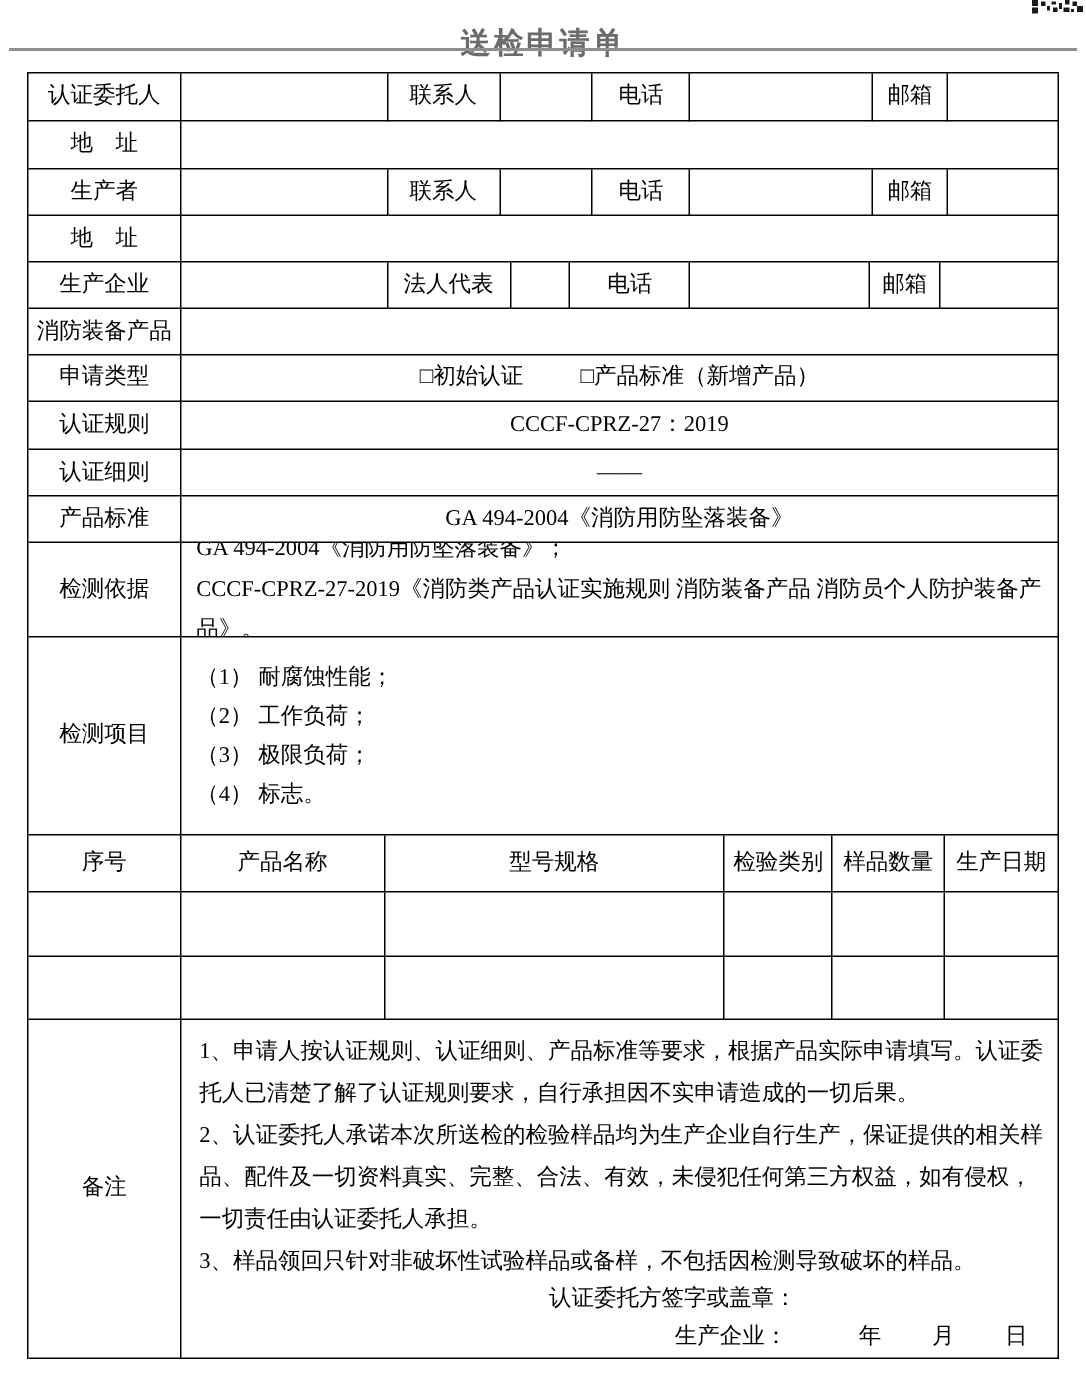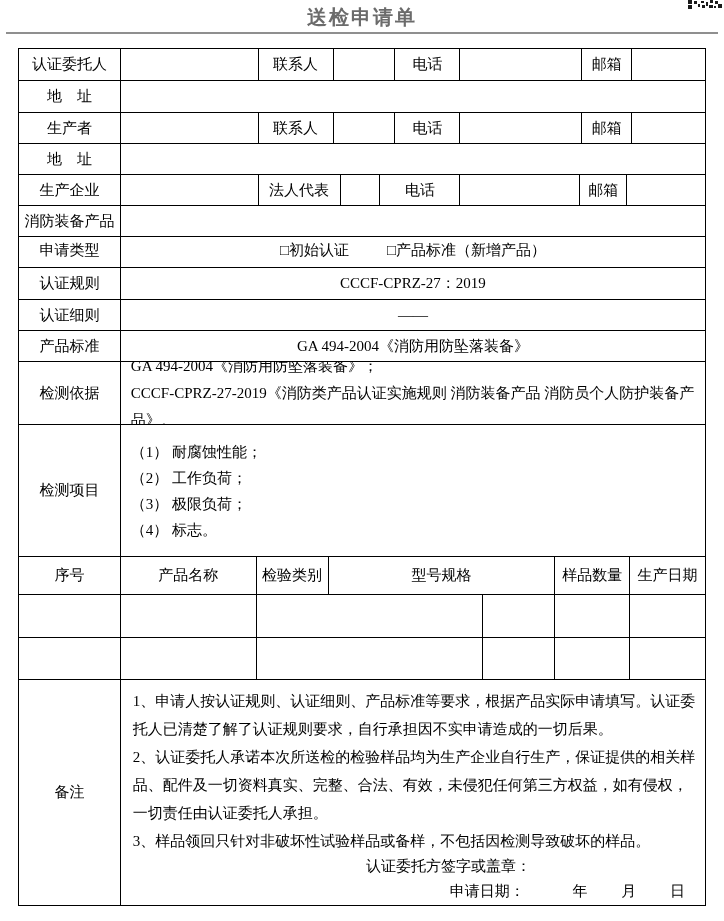--- a/index.html
+++ b/index.html
@@ -3,21 +3,21 @@
 <meta charset="utf-8">
 <style>
   * { margin:0; padding:0; box-sizing:border-box; }
   html,body { background:#ffffff; }
   .page {
     position:relative; width:724px; height:921px; background:#ffffff;
     font-family:"Liberation Serif","DejaVu Serif",serif; color:#000;
     overflow:hidden;
   }
   .doc-title {
-    position:absolute; top:4px; left:0; width:100%;
+    position:absolute; top:15px; left:0; width:100%;
     text-align:center; font-size:20px; font-weight:bold;
     color:#6b6b6b; letter-spacing:2px;
   }
   .title-rule {
     position:absolute; top:32px; left:6px; width:712px; height:0;
     border-top:2px solid #8f8f8f;
   }
   .qr { position:absolute; top:0; right:2px; width:34px; height:11px; }
   .form-table {
     position:absolute; left:18px; top:48px; width:688px;
@@ -153,22 +153,22 @@
         <div class="item-line">（1） 耐腐蚀性能；</div>
         <div class="item-line">（2） 工作负荷；</div>
         <div class="item-line">（3） 极限负荷；</div>
         <div class="item-line">（4） 标志。</div>
       </div>
     </div>
 
     <div class="tr" style="height:38px;">
       <div class="td" style="width:102px;">序号</div>
       <div class="td" style="width:136px;">产品名称</div>
+      <div class="td" style="width:227px;">型号规格</div>
       <div class="td" style="width:72px;">检验类别</div>
-      <div class="td" style="width:227px;">型号规格</div>
       <div class="td" style="width:75px;">样品数量</div>
       <div class="td" style="width:76px;">生产日期</div>
     </div>
 
     <div class="tr" style="height:43px;">
       <div class="td" style="width:102px;"></div>
       <div class="td" style="width:136px;"></div>
       <div class="td" style="width:227px;"></div>
       <div class="td" style="width:72px;"></div>
       <div class="td" style="width:75px;"></div>
@@ -186,21 +186,21 @@
 
     <div class="tr" style="height:226px;">
       <div class="td" style="width:102px;">备注</div>
       <div class="td remarks-cell" style="width:586px;">
         <div class="note">1、申请人按认证规则、认证细则、产品标准等要求，根据产品实际申请填写。认证委托人已清楚了解了认证规则要求，自行承担因不实申请造成的一切后果。</div>
         <div class="note">2、认证委托人承诺本次所送检的检验样品均为生产企业自行生产，保证提供的相关样品、配件及一切资料真实、完整、合法、有效，未侵犯任何第三方权益，如有侵权，一切责任由认证委托人承担。</div>
         <div class="note">3、样品领回只针对非破坏性试验样品或备样，不包括因检测导致破坏的样品。</div>
         <div class="sig-block">
           <div class="sig-line1">认证委托方签字或盖章：</div>
           <div class="sig-line2">
-            <span>申请日期：</span>
+            <span>生产企业：</span>
             <span class="gap-lg">年</span>
             <span class="gap-md">月</span>
             <span class="gap-md">日</span>
           </div>
         </div>
       </div>
     </div>
 
   </div>
 </div>

